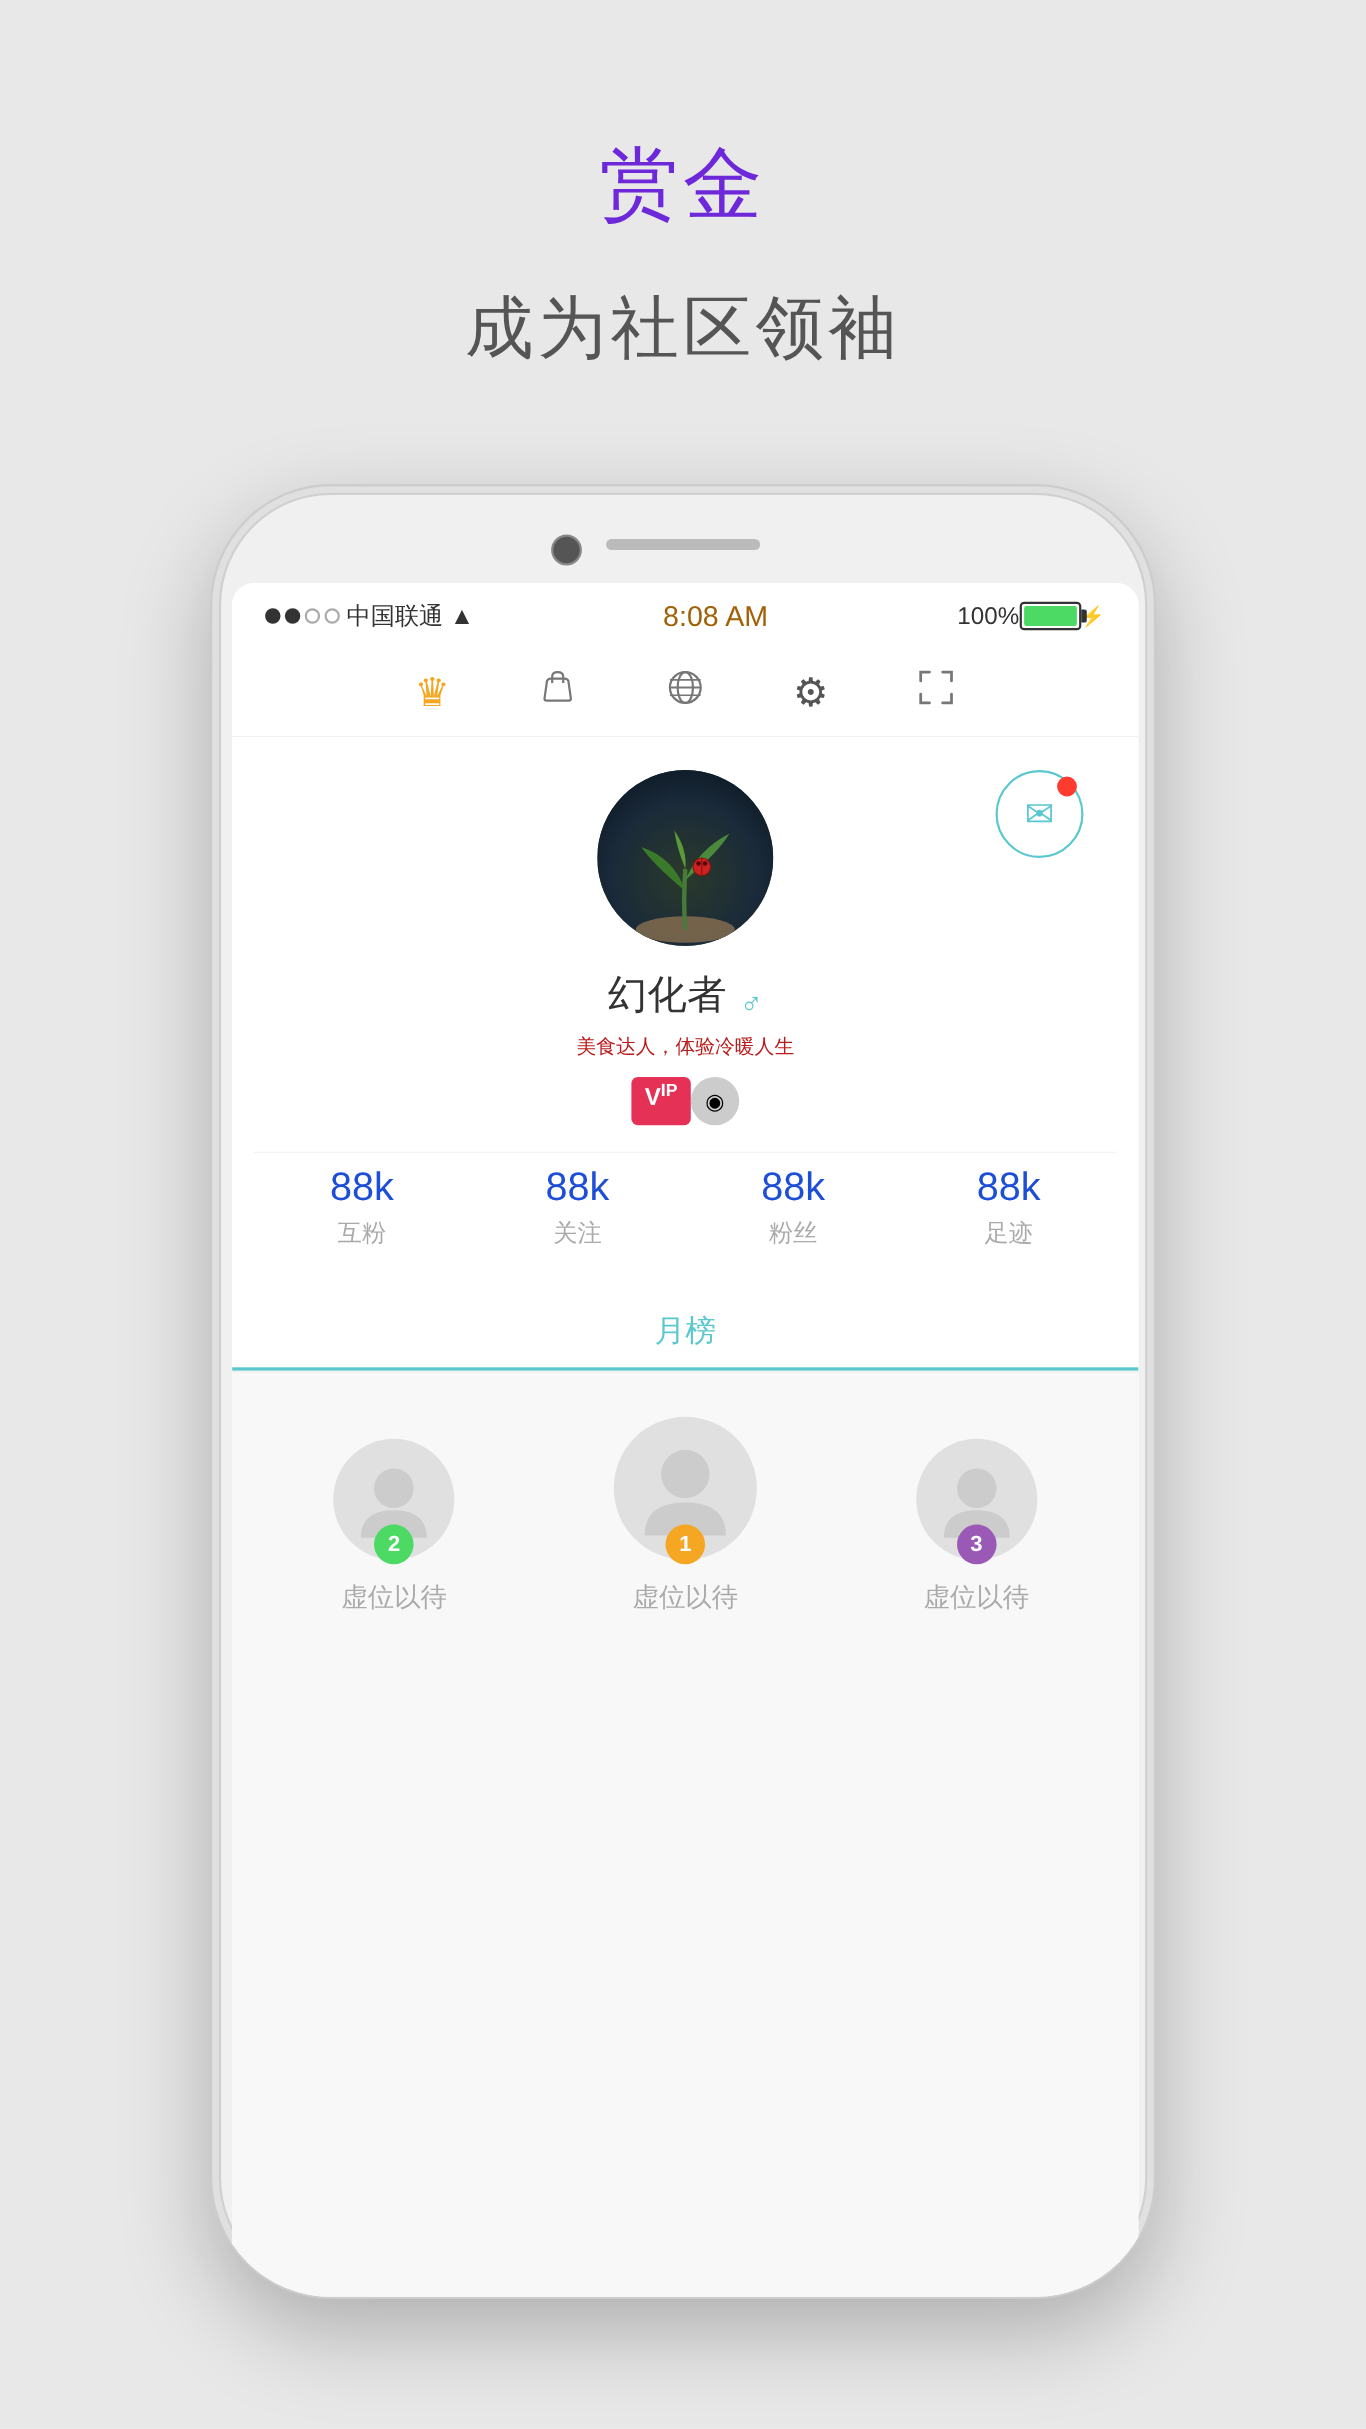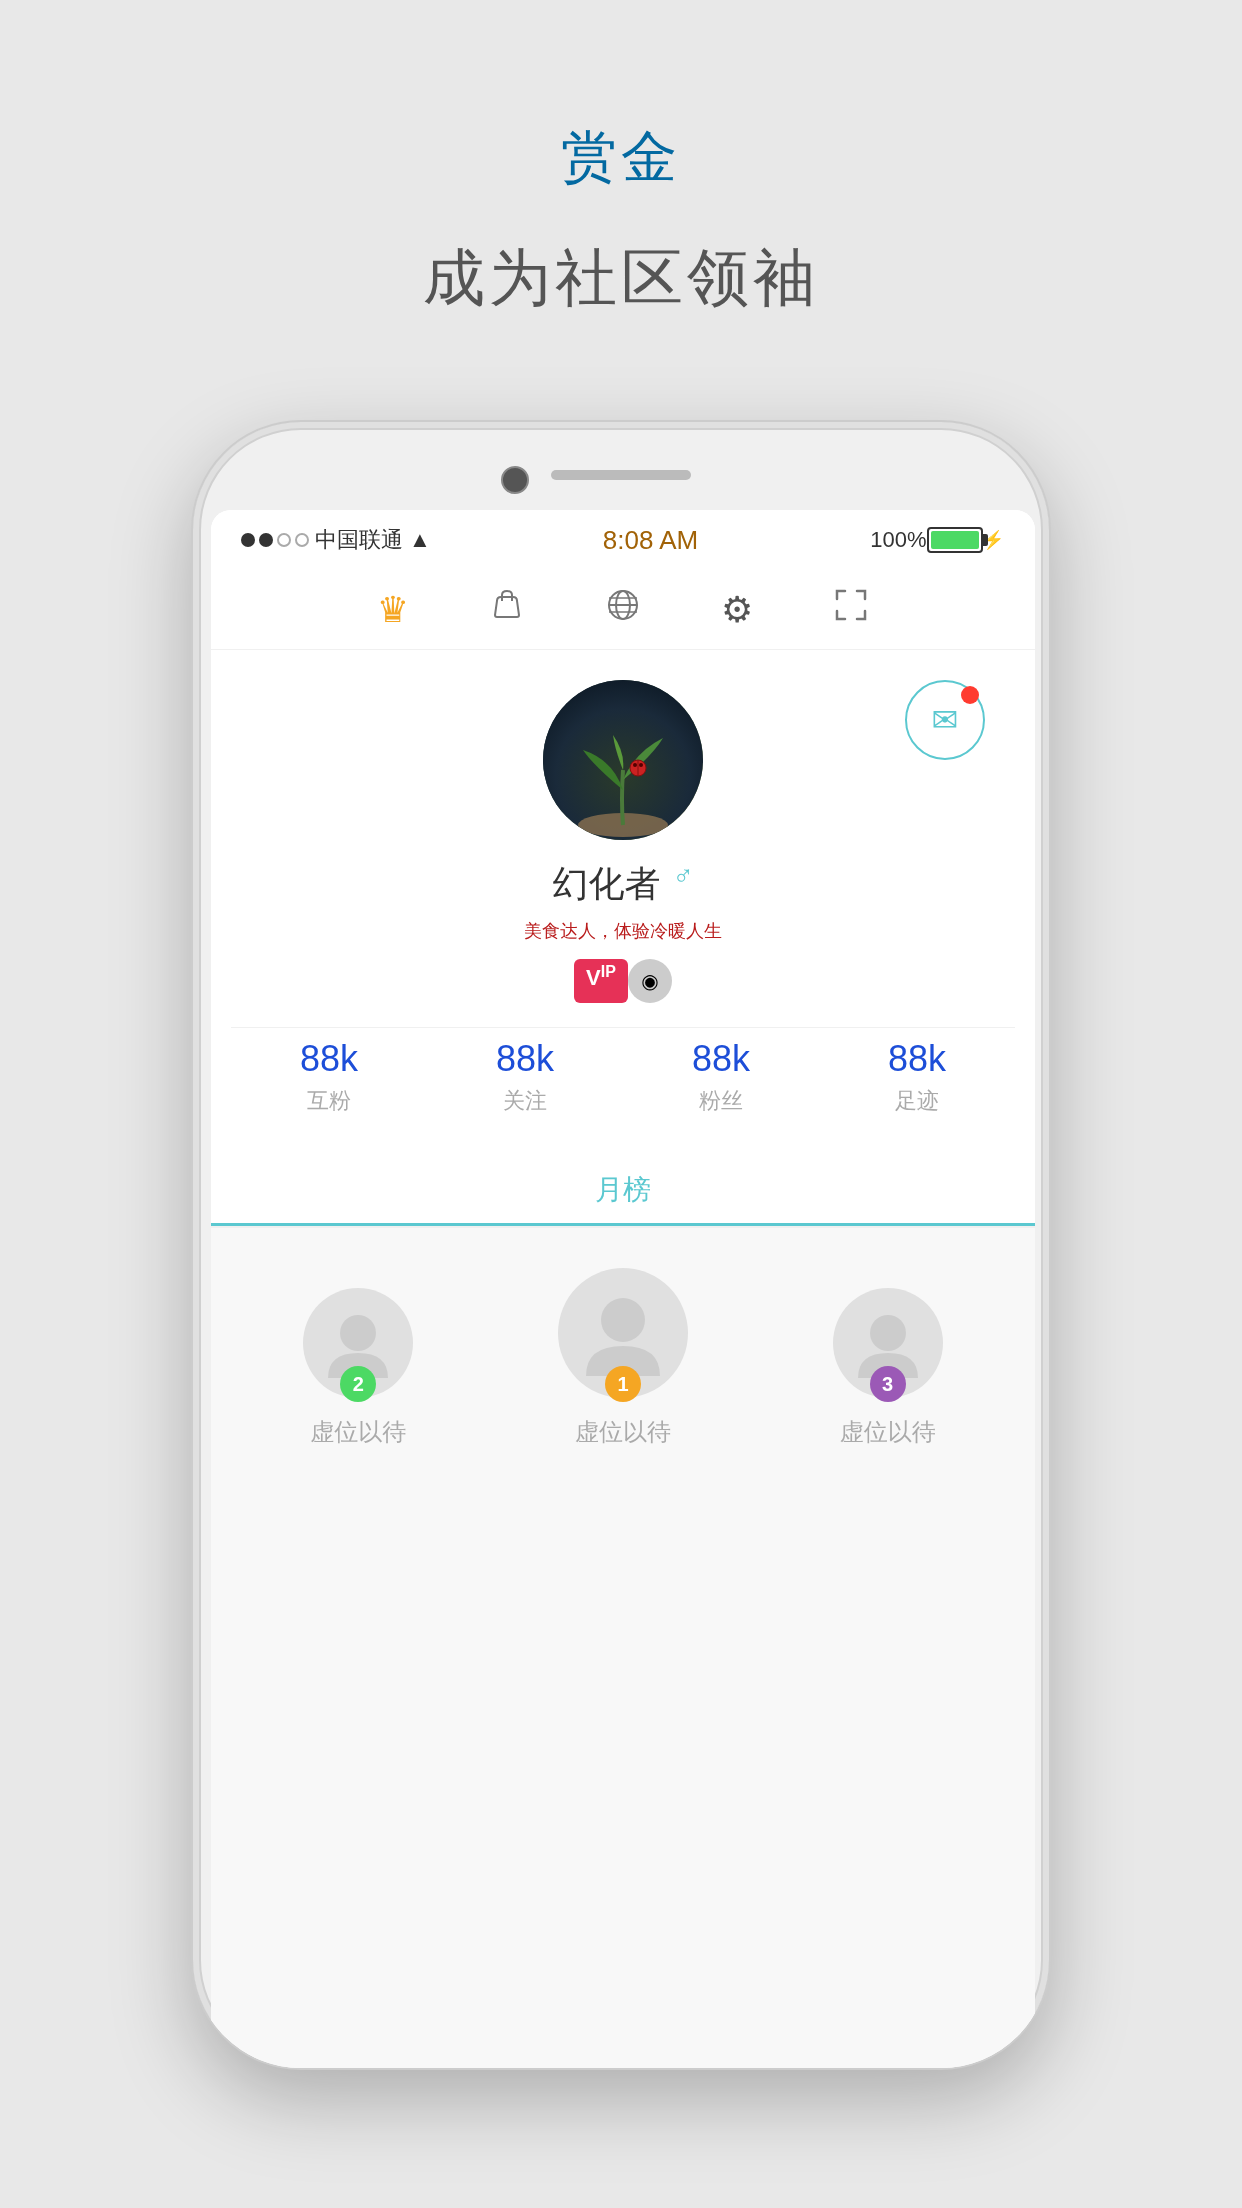--- a/index.html
+++ b/index.html
@@ -11,23 +11,23 @@
       display: flex;
       flex-direction: column;
       align-items: center;
       position: relative;
       overflow: hidden;
     }
 
     
     .bg-title {
       margin-top: 120px;
-      font-size: 56px;
+      font-size: 72px;
       font-weight: 400;
-      color: #0369a1;
+      color: #6d28d9;
       letter-spacing: 4px;
     }
     .bg-subtitle {
       margin-top: 40px;
       font-size: 62px;
       font-weight: 300;
       color: #555;
       letter-spacing: 4px;
     }
 
@@ -197,21 +197,21 @@
     .notif-dot {
       position: absolute;
       top: 4px; right: 4px;
       width: 18px; height: 18px;
       background: #ff3b30;
       border-radius: 50%;
     }
 
     .username-row {
       display: flex;
-      align-items: flex-start;
+      align-items: flex-end;
       gap: 12px;
       margin-top: 20px;
     }
     .username {
       font-size: 36px;
       color: #333;
       font-weight: 500;
     }
     .gender-icon { font-size: 28px; color: #5bc8d0; }
     .bio {

